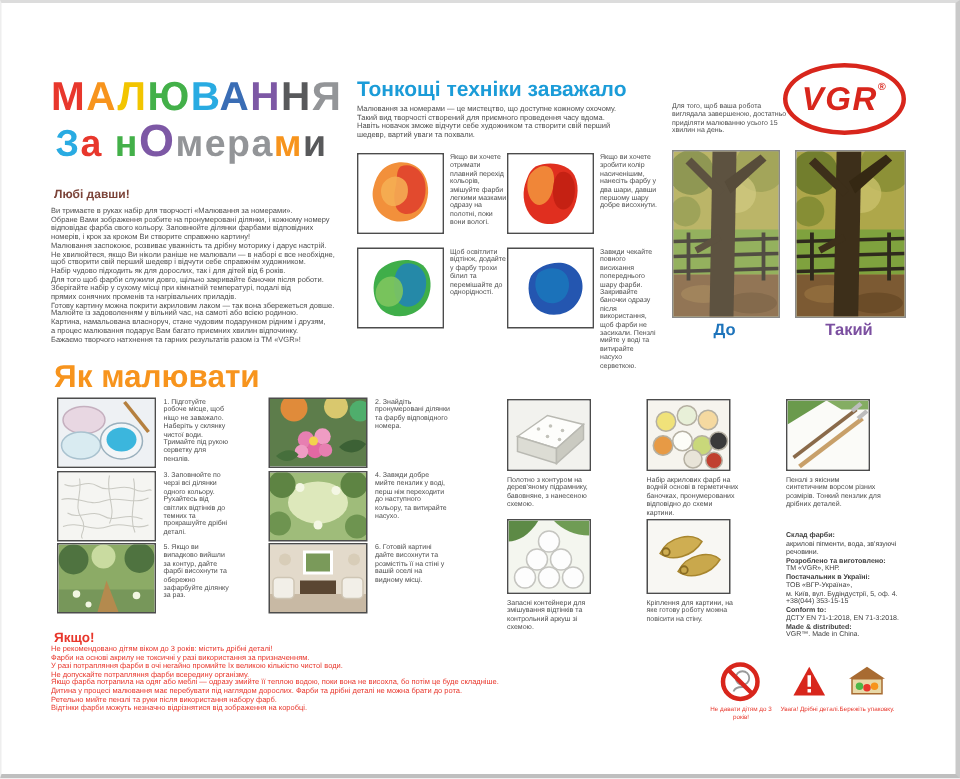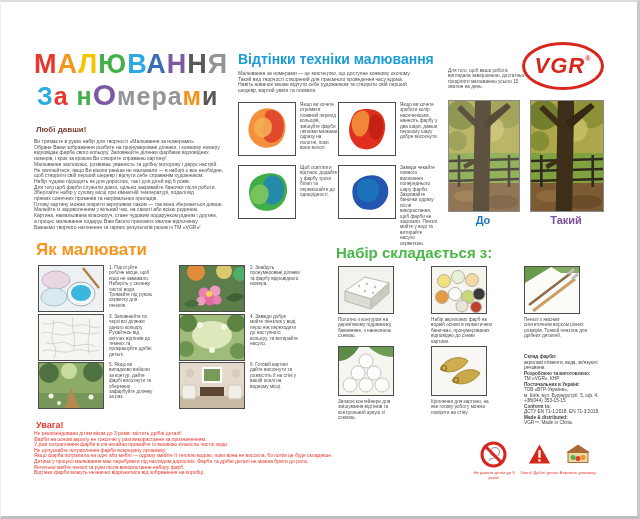--- a/index.html
+++ b/index.html
@@ -7,21 +7,21 @@
   .page{position:relative;width:640px;height:519px;background:#fff;box-sizing:border-box;
         border-top:2px solid #dcdcdc;border-left:1px solid #eee;
         border-right:3px solid #c9c9c9;border-bottom:3px solid #bfbfbf;overflow:hidden;}
   .abs{position:absolute;}
   .t1{font-weight:bold;font-size:27px;line-height:1;letter-spacing:1px;}
   .t2{font-weight:bold;font-size:25px;line-height:1;letter-spacing:1px;}
   .greet{font-size:8px;font-weight:bold;color:#7b4338;}
   .small div{font-size:5px;line-height:5.7px;color:#4f4f4f;}
   .cap{font-size:4.7px;line-height:5.4px;color:#4f4f4f;}
   .h-blue{font-size:14px;font-weight:bold;color:#1b9cd8;}
-  .h-orange{font-size:17px;font-weight:bold;color:#f7941d;}
+  .h-orange{font-size:21px;font-weight:bold;color:#f7941d;}
   .h-green{font-size:15px;font-weight:bold;color:#4cb748;}
   .h-red{font-size:9px;font-weight:bold;color:#e8372c;}
   .warn div{font-size:5px;line-height:5.6px;color:#e8372c;}
   .imgbox{border:1px solid #4c4c4c;background:#fff;}
   .imgbox svg,.photo svg,.sicon svg{display:block;width:100%;height:100%;}
   .photo{border:1px solid #8a8a8a;background:#ccc;}
   .lbl{font-size:11px;font-weight:bold;text-align:center;}
   .logo{border:3px solid #d8261c;border-radius:50%;display:flex;align-items:center;justify-content:center;background:#fff;}
   .logo .vgr{font-size:22px;font-weight:bold;font-style:italic;color:#d8261c;letter-spacing:1px;line-height:1;}
   .logo .reg{font-size:7px;color:#d8261c;vertical-align:top;font-style:normal;}
@@ -49,21 +49,21 @@
       <div>Для того щоб фарби служили довго, щільно закривайте баночки після роботи.</div>
       <div>Зберігайте набір у сухому місці при кімнатній температурі, подалі від</div>
       <div>прямих сонячних променів та нагрівальних приладів.</div>
       <div>Готову картину можна покрити акриловим лаком — так вона збережеться довше.</div>
       <div>Малюйте із задоволенням у вільний час, на самоті або всією родиною.</div>
       <div>Картина, намальована власноруч, стане чудовим подарунком рідним і друзям,</div>
       <div>а процес малювання подарує Вам багато приємних хвилин відпочинку.</div>
       <div>Бажаємо творчого натхнення та гарних результатів разом із ТМ «VGR»!</div>
     </div>
 
-  <div class="h-blue abs" style="left:237px;top:49px">Відтінки техніки малювання</div>
+  <div class="h-blue abs" style="left:237px;top:49px">Тонкощі техніки заважало</div>
   <div class="small abs" style="left:237px;top:69px;width:190px">
       <div>Малювання за номерами — це мистецтво, що доступне кожному охочому.</div>
       <div>Такий вид творчості створений для приємного проведення часу вдома.</div>
       <div>Навіть новачок зможе відчути себе художником та створити свій перший</div>
       <div>шедевр, вартий уваги та похвали.</div>
     </div>
 
   <div class="imgbox abs" style="left:237px;top:100px;width:56px;height:52px">
     <svg viewBox="0 0 56 52">
         <rect width="56" height="52" fill="#fff"></rect>
@@ -247,21 +247,20 @@
         <rect x="24" y="6" width="16" height="12" fill="#7a9a5a"></rect>
       <rect x="20" y="24" width="24" height="9" fill="#5a4632"></rect>
       <rect x="2" y="22" width="14" height="14" rx="3" fill="#f2efe8" stroke="#cfc6b5" stroke-width="1"></rect>
       <rect x="48" y="22" width="14" height="14" rx="3" fill="#f2efe8" stroke="#cfc6b5" stroke-width="1"></rect>
       <circle cx="10" cy="10" r="4" fill="#d8cdb8"></circle>
         <circle cx="56" cy="10" r="4" fill="#d8cdb8"></circle>
       </svg>
   </div>
   <div class="cap abs" style="left:249px;top:360px;width:50px">6. Готовій картині дайте висохнути та розмістіть її на стіні у вашій оселі на видному місці.</div>
 
-  <div class="h-green abs" style="left:335px;top:242px">Набір складається з:</div>
 
   <div class="imgbox abs" style="left:337px;top:264px;width:54px;height:46px">
     <svg viewBox="0 0 54 46">
         <rect width="54" height="46" fill="#f2f2ee"></rect>
       <path d="M6 24 L26 10 L50 16 L32 32 Z" fill="#fdfdfb" stroke="#b9b9b2" stroke-width="1"></path>
       <path d="M6 24 L32 32 L32 42 L6 34 Z" fill="#dcdcd4" stroke="#b9b9b2" stroke-width="1"></path>
       <path d="M32 32 L50 16 L50 26 L32 42 Z" fill="#cacac1" stroke="#b9b9b2" stroke-width="1"></path>
       <g fill="#c2c2ba">
           <circle cx="20" cy="19" r="1.2"></circle>
           <circle cx="28" cy="17" r="1.2"></circle>
@@ -342,21 +341,21 @@
       <div style="font-weight: bold;">Постачальник в Україні:</div>
       <div>ТОВ «ВГР-Україна»,</div>
       <div>м. Київ, вул. Будіндустрії, 5, оф. 4.</div>
       <div>+38(044) 353-15-15</div>
       <div style="font-weight: bold;">Conform to:</div>
       <div>ДСТУ EN 71-1:2018, EN 71-3:2018.</div>
       <div style="font-weight: bold;">Made &amp; distributed:</div>
       <div>VGR™. Made in China.</div>
     </div>
 
-  <div class="h-red abs" style="left:35px;top:418px">Увага!</div>
+  <div class="h-red abs" style="left:35px;top:418px">Якщо!</div>
   <div class="warn abs" style="left:33px;top:429px;width:310px">
       <div>Не рекомендовано дітям віком до 3 років: містить дрібні деталі!</div>
       <div>Фарби на основі акрилу не токсичні у разі використання за призначенням.</div>
       <div>У разі потрапляння фарби в очі негайно промийте їх великою кількістю чистої води.</div>
       <div>Не допускайте потрапляння фарби всередину організму.</div>
       <div>Якщо фарба потрапила на одяг або меблі — одразу змийте її теплою водою, поки вона не висохла, бо потім це буде складніше.</div>
       <div>Дитина у процесі малювання має перебувати під наглядом дорослих. Фарби та дрібні деталі не можна брати до рота.</div>
       <div>Ретельно мийте пензлі та руки після використання набору фарб.</div>
       <div>Відтінки фарби можуть незначно відрізнятися від зображення на коробці.</div>
     </div>

